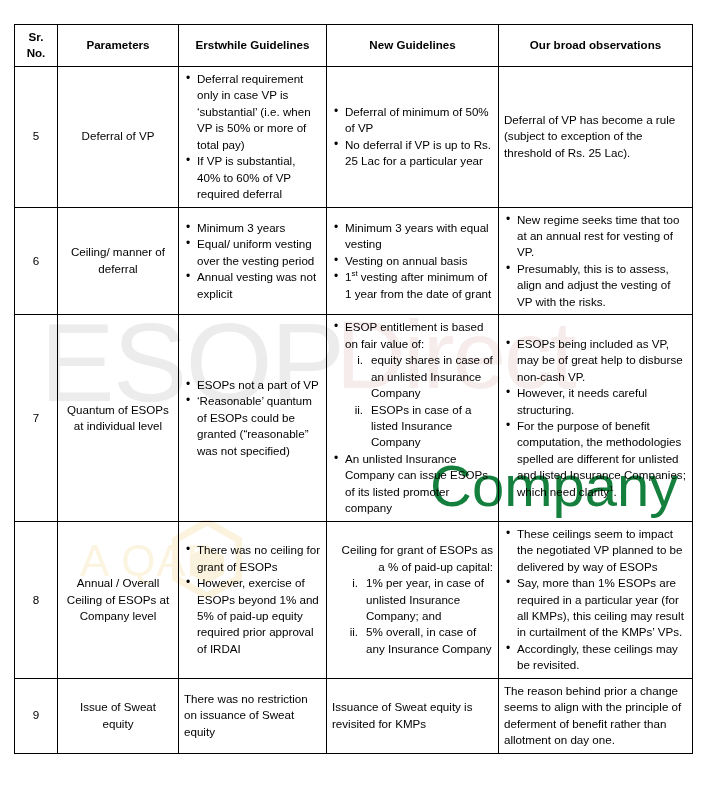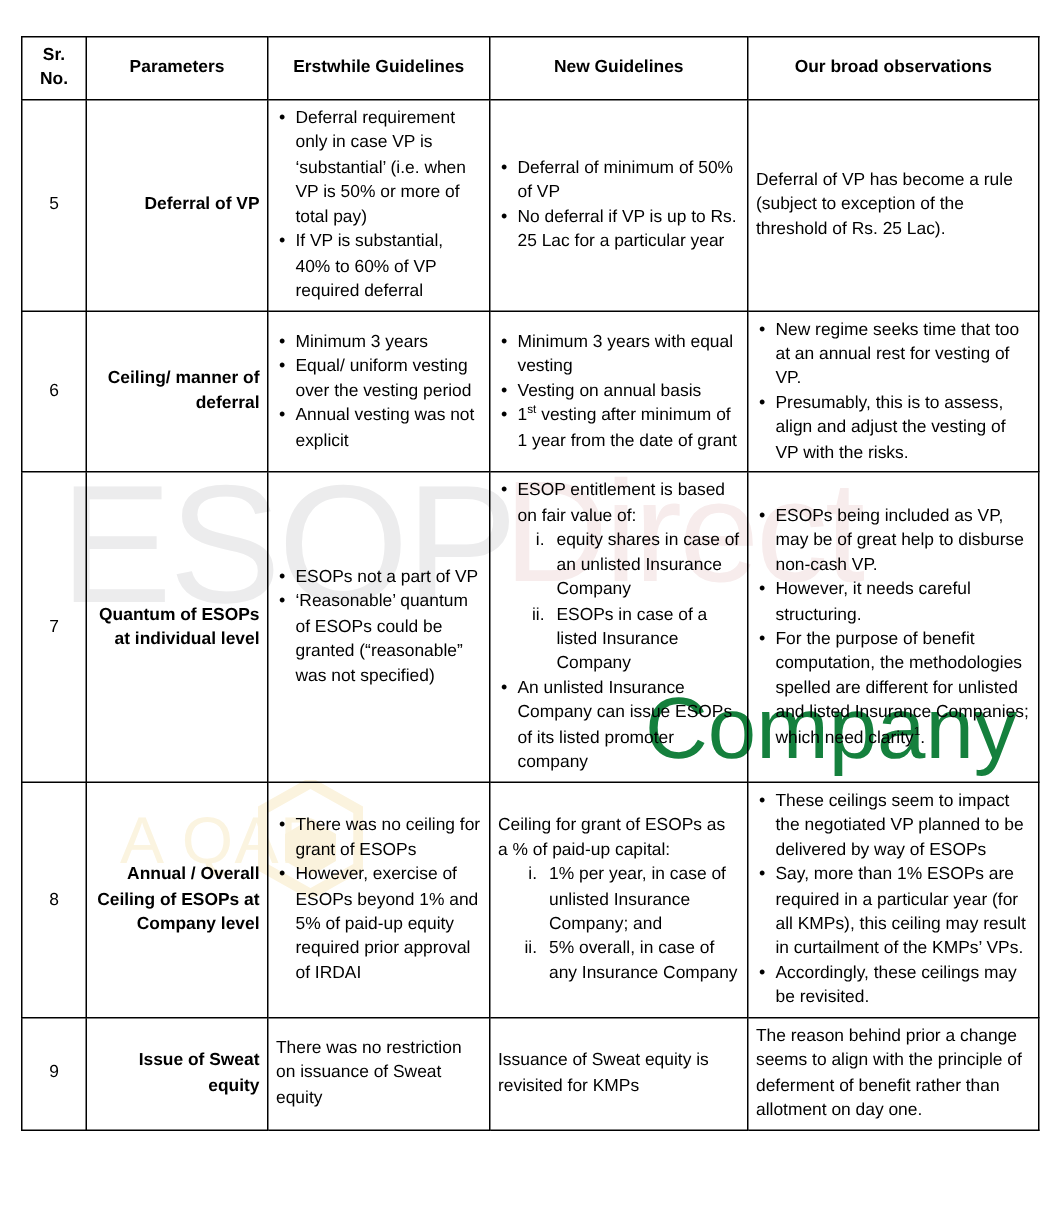--- a/index.html
+++ b/index.html
@@ -102,23 +102,22 @@
   col.c-par  { width: 121px; }
   col.c-erst { width: 148px; }
   col.c-new  { width: 172px; }
   col.c-obs  { width: 194px; }
 
   td.sr {
     text-align: center;
     vertical-align: middle;
   }
   td.param {
-    text-align: right;
+    text-align: center;
     vertical-align: middle;
-    font-weight: bold;
   }
   td.cell {
     vertical-align: middle;
   }
 
   ul.b {
     margin: 0;
     padding: 0 0 0 13px;
     list-style: none;
   }
@@ -147,21 +146,21 @@
   ol.rom > li > .rn {
     position: absolute;
     left: 0;
     width: 26px;
     text-align: right;
   }
   ol.rom.tight > li { padding-left: 26px; }
   ol.rom.tight > li > .rn { width: 18px; }
 
   .plain { margin: 0; }
-  .intro { margin: 0 0 0 0; }
+  .intro { margin: 0 0 0 0; text-align: right; }
   sup { font-size: 0.68em; vertical-align: super; line-height: 0; }
 </style>
 </head>
 <body>
 
 <div id="watermark-layer">
   <div class="wm-word" id="wm-esop">ESOP</div>
   <div class="wm-word" id="wm-direct">Direct</div>
   <div class="wm-word" id="wm-company">Company</div>
   <div class="wm-word" id="wm-sub">A            QAP</div>

